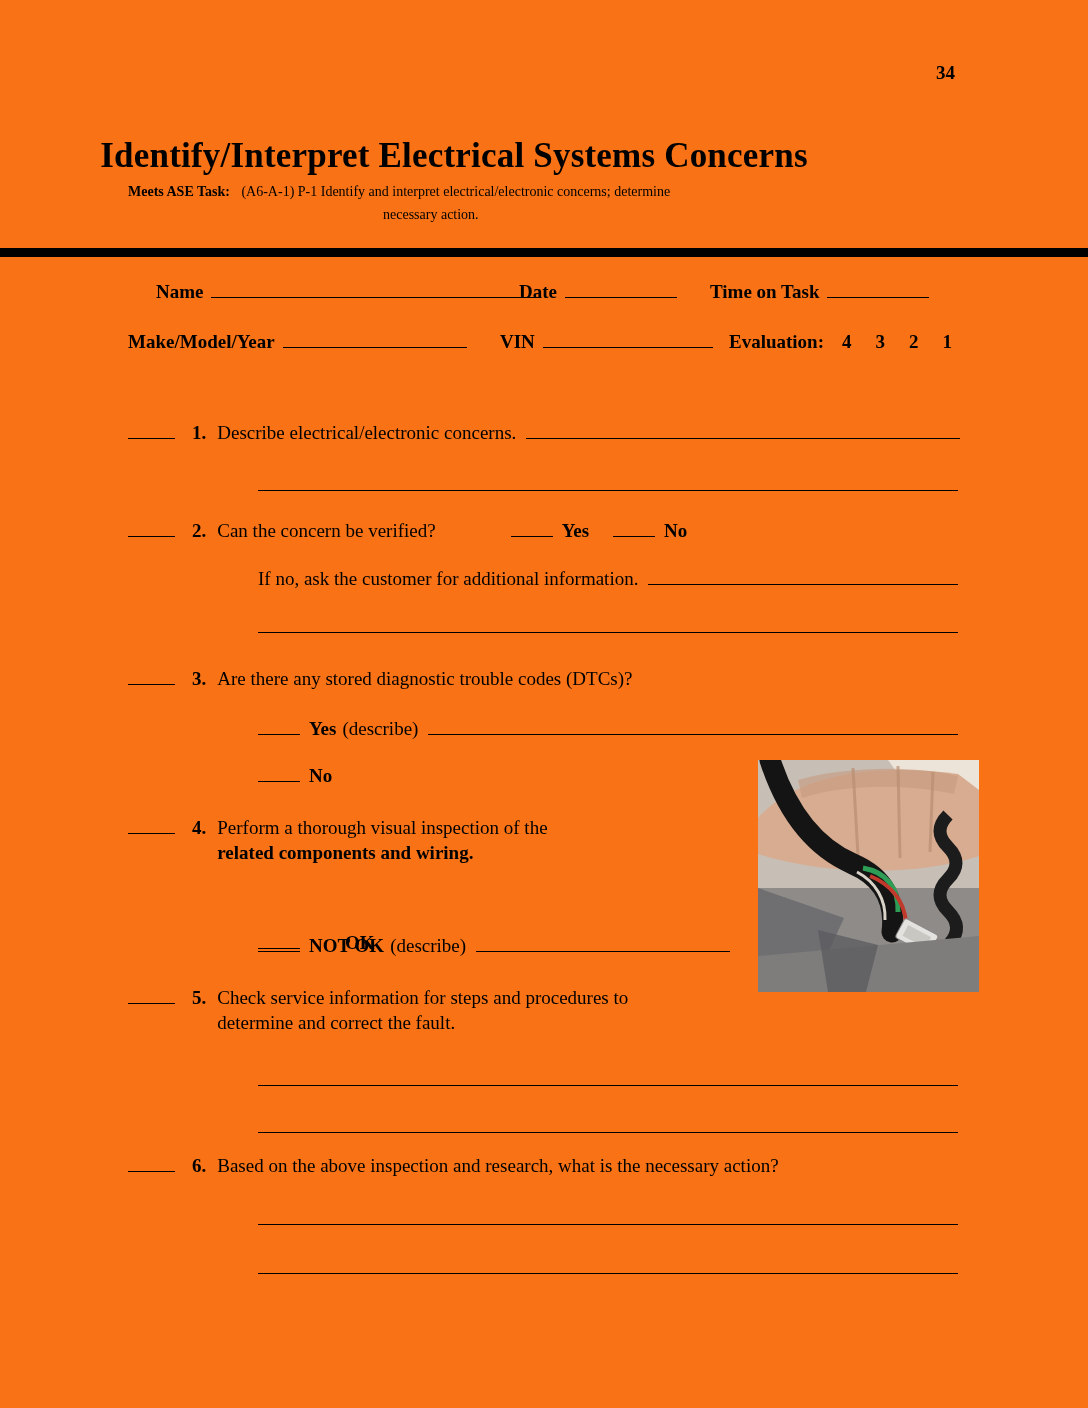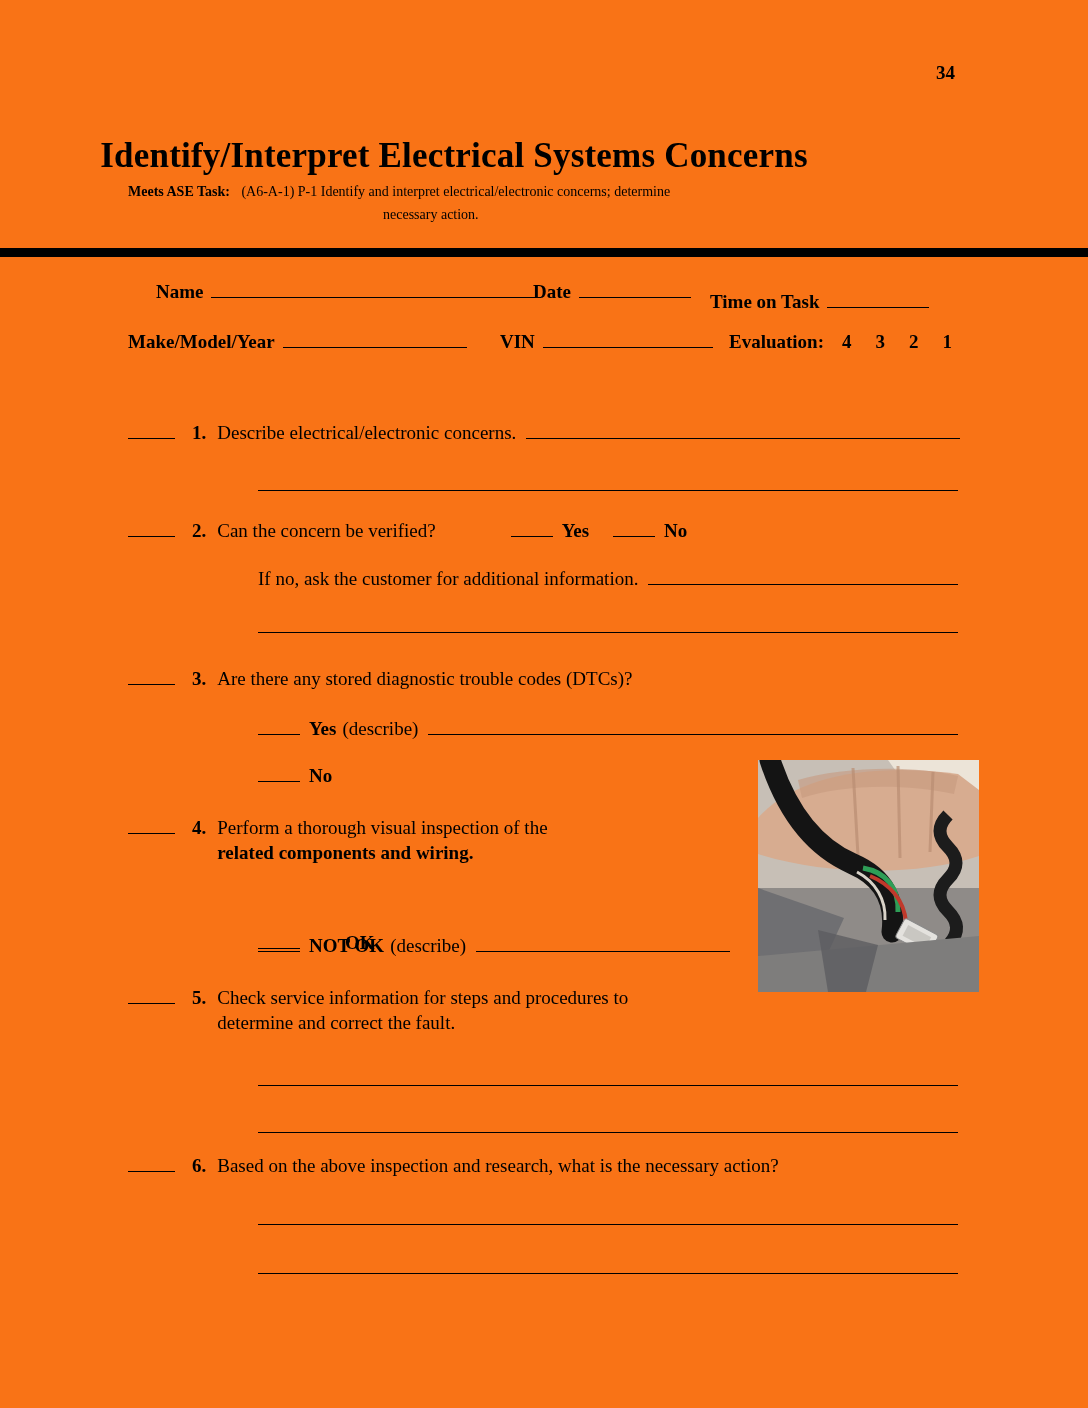--- a/index.html
+++ b/index.html
@@ -37,25 +37,25 @@
     <span class="ml">(A6-A-1) P-1  Identify and interpret electrical/electronic concerns; determine</span>
   </div>
   <div class="abs subtitle" style="top:207px;left:383px;">necessary action.</div>
 
   <div class="abs rule" style="top:248px;"></div>
 
   <div class="abs line" style="top:281px;left:128px;margin-left:28px;">
     <span class="b">Name</span>
     <span class="blank ml" style="width:330px;"></span>
   </div>
-  <div class="abs line" style="top:281px;left:533px;">
+  <div class="abs line" style="top:281px;left:519px;">
     <span class="b">Date</span>
     <span class="blank ml" style="width:112px;"></span>
   </div>
-  <div class="abs line" style="top:291px;left:710px;text-align:center;">
+  <div class="abs line" style="top:281px;left:710px;text-align:center;">
     <span class="b">Time on Task</span>
     <span class="blank ml" style="width:102px;"></span>
   </div>
 
   <div class="abs line" style="top:331px;left:128px;">
     <span class="b">Make/Model/Year</span>
     <span class="blank ml" style="width:184px;"></span>
   </div>
   <div class="abs line" style="top:331px;left:500px;">
     <span class="b">VIN</span>

